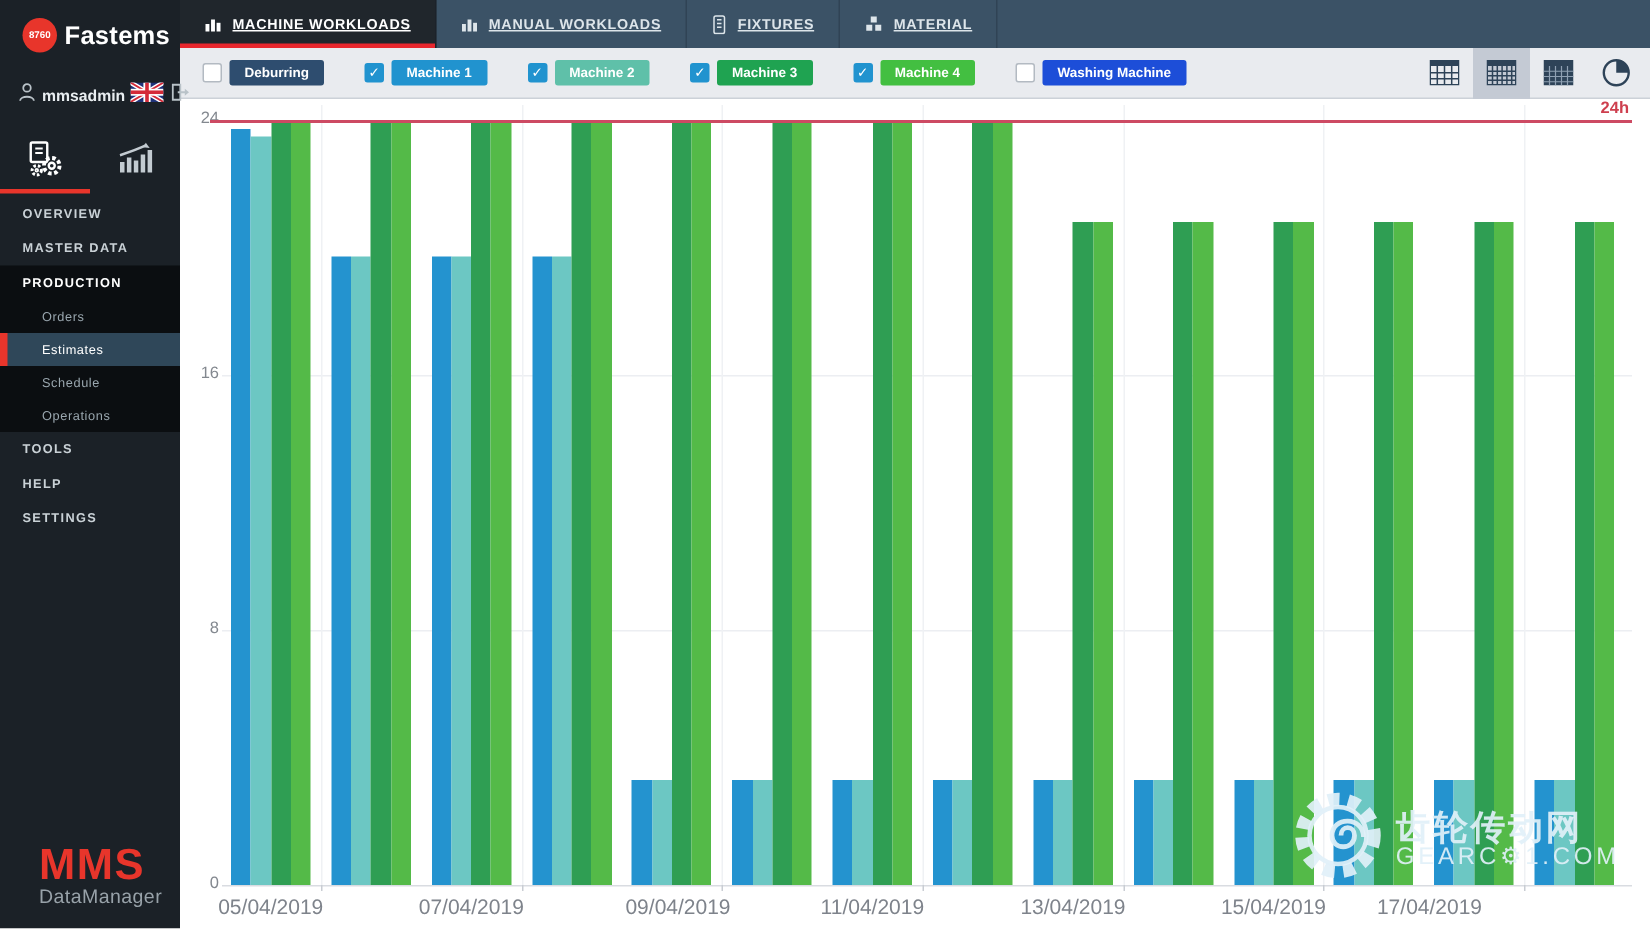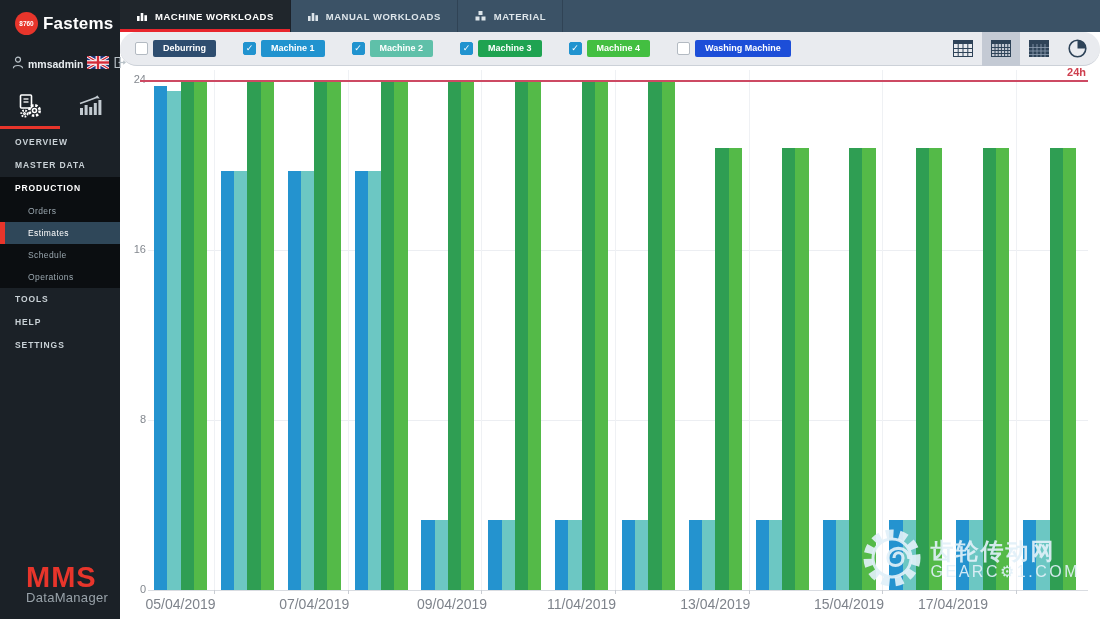--- a/index.html
+++ b/index.html
@@ -36,30 +36,30 @@
   #brand-footer { position:absolute; left:26px; bottom:14px; }
   .mms { color:#e8352b; font-size:29px; font-weight:bold; letter-spacing:1px;
          line-height:26px; }
   .dm  { color:#98a2a9; font-size:13px; letter-spacing:.3px; }
 
   
   #topbar { position:absolute; left:120px; top:0; width:980px; height:32px;
             background:#3b5266; display:flex; }
   .tab { position:relative; display:flex; align-items:center; gap:7px; padding:0 16px;
          font-size:9.5px; font-weight:bold; letter-spacing:.5px; color:#dde5ea;
-         border-right:1px solid rgba(15,25,35,.25); cursor:pointer; }
+         border-right:1px solid rgba(15,25,35,.25); cursor:pointer;text-decoration:underline; }
   .tab.active { background:#20262c; color:#fff; }
   .tab.active::after { content:''; position:absolute; left:0; right:0; bottom:0;
                        height:3px; background:#e8262d; }
   .tab .ticon { display:flex; }
 
   
   #toolbar { position:absolute; left:120px; top:32px; width:980px; height:34px;
              background:#e9ebef; border-bottom:1px solid #ccd1d8; display:flex;
-             align-items:center; padding-left:15px;border-radius:17px; }
+             align-items:center; padding-left:15px; }
   #chips { display:flex; align-items:center; gap:27px; }
   .filter { display:flex; align-items:center; gap:5px; }
   .cb { width:13px; height:13px; background:#fff; border:1px solid #b3bac2;
         border-radius:2px; font-size:9px; line-height:11px; text-align:center;
         color:#fff; cursor:pointer; }
   .cb.checked { background:#2193cf; border-color:#2193cf; }
   .chip { height:17px; line-height:17px; padding:0 10px; border-radius:2px;
           color:#fff; font-size:9px; font-weight:bold; cursor:pointer; }
   #viewBtns { margin-left:auto; display:flex; height:34px; margin-right:4px; }
   .vbtn { width:38px; height:34px; display:flex; align-items:center;
@@ -179,20 +179,31 @@
       </div>
       <div class="tab">
         <span class="ticon">
           <svg width="12" height="12" viewBox="0 0 12 12">
             <rect x="1" y="6" width="2.6" height="5" fill="currentColor"></rect>
             <rect x="4.7" y="3" width="2.6" height="8" fill="currentColor"></rect>
             <rect x="8.4" y="5.2" width="2.6" height="5.8" fill="currentColor"></rect>
           </svg>
         </span>
         <span>MANUAL WORKLOADS</span>
+      </div>
+      <div class="tab">
+        <span class="ticon">
+          <svg width="11" height="13" viewBox="0 0 11 13">
+            <rect x="2" y="0.7" width="7" height="11.6" rx="1.2" fill="none" stroke="currentColor"></rect>
+            <line x1="4" y1="3.2" x2="7" y2="3.2" stroke="currentColor"></line>
+            <line x1="4" y1="5.7" x2="7" y2="5.7" stroke="currentColor"></line>
+            <line x1="4" y1="8.2" x2="7" y2="8.2" stroke="currentColor"></line>
+          </svg>
+        </span>
+        <span>FIXTURES</span>
       </div>
       <div class="tab">
         <span class="ticon">
           <svg width="13" height="12" viewBox="0 0 13 12">
             <rect x="4.5" y="1" width="4" height="4" fill="currentColor"></rect>
             <rect x="1.5" y="6.5" width="4" height="4" fill="currentColor"></rect>
             <rect x="7.5" y="6.5" width="4" height="4" fill="currentColor"></rect>
           </svg>
         </span>
         <span>MATERIAL</span>

